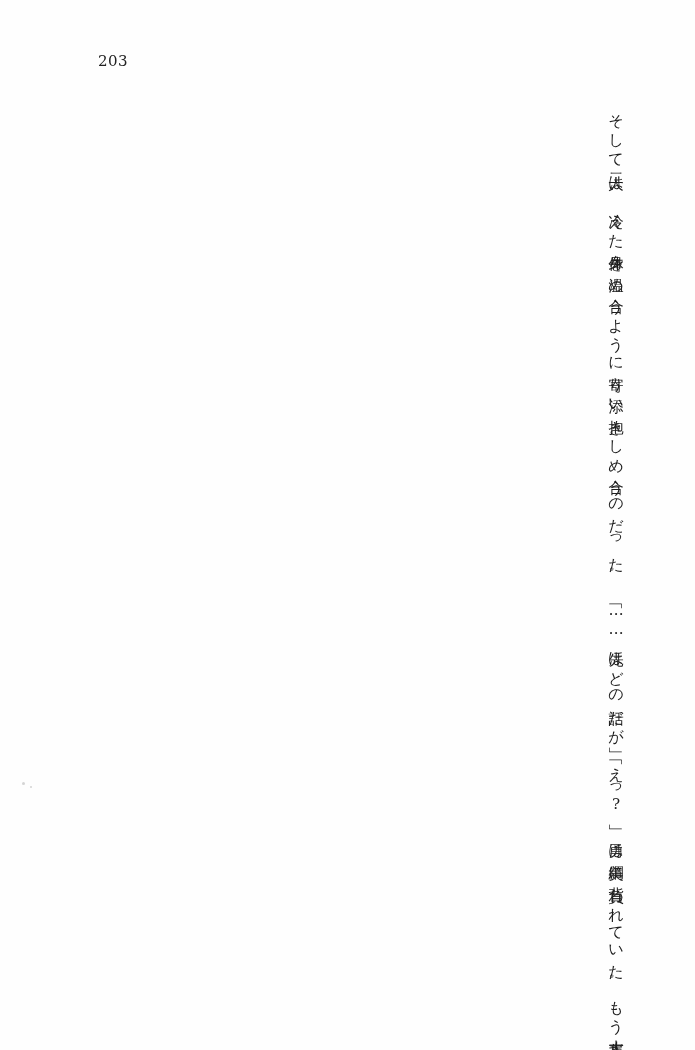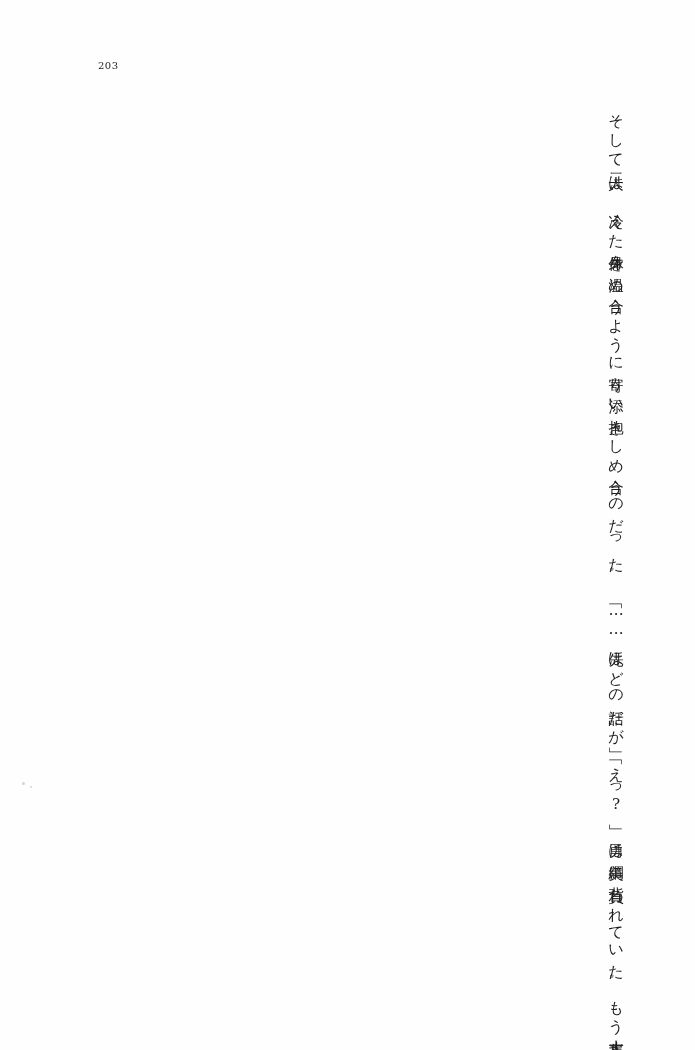--- a/index.html
+++ b/index.html
@@ -22,22 +22,22 @@
     top: 0;
     width: 695px;
     height: 1050px;
     background: #fefefe;
   }
 
   
   #page-number {
     position: absolute;
     left: 98px;
-    top: 60px;
-    font-size: 10px;
+    top: 52px;
+    font-size: 15px;
     letter-spacing: 0.5px;
     color: #222;
     font-family: "DejaVu Serif", "Liberation Serif", serif;
   }
 
   
   #body-text {
     position: absolute;
     right: 72px;
     top: 104px;

